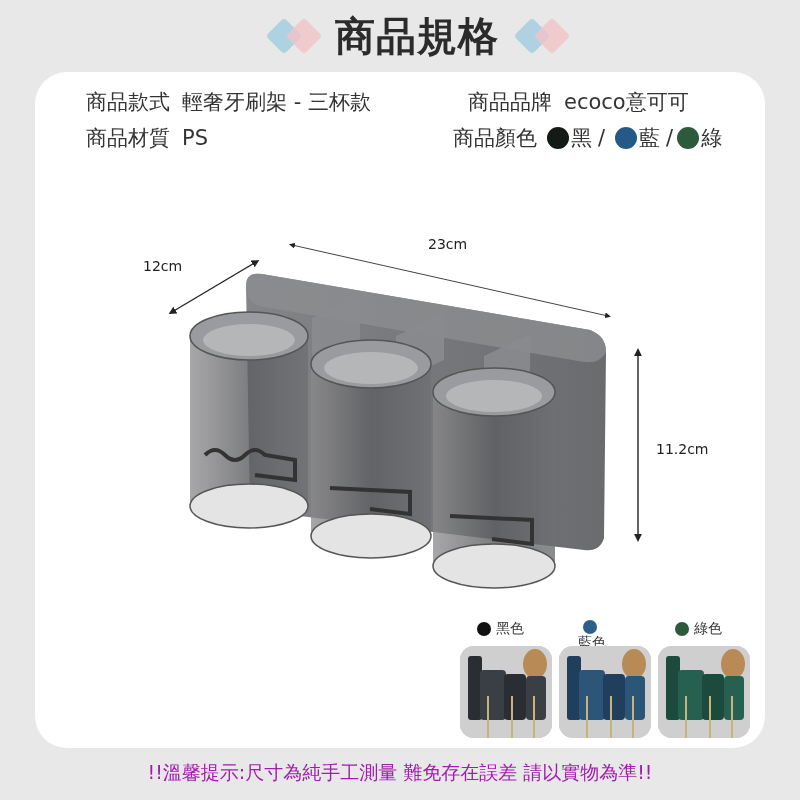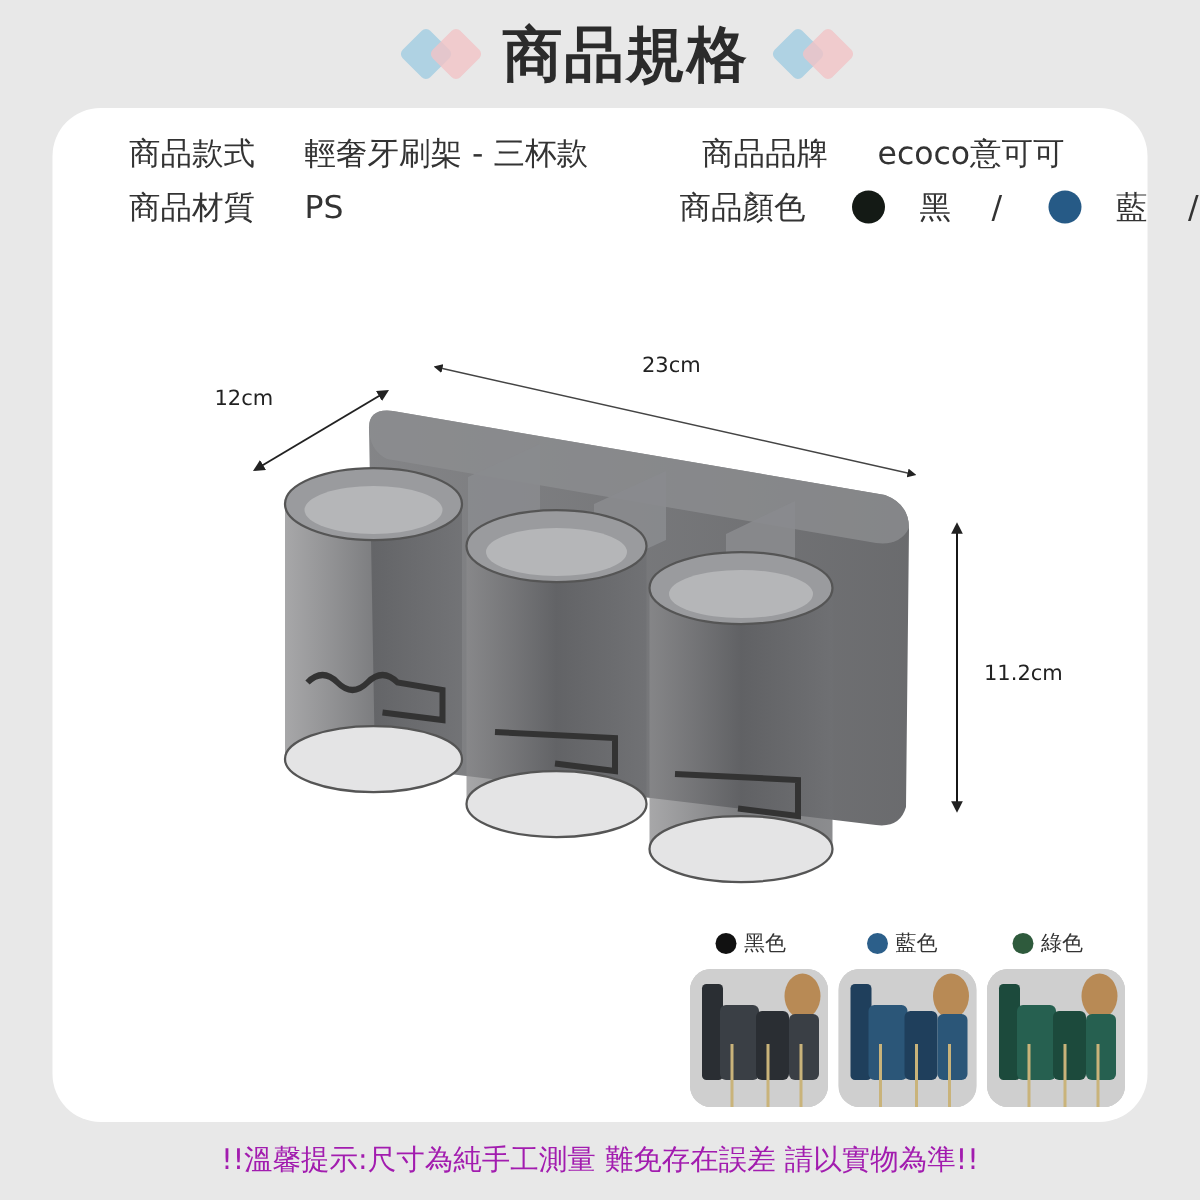--- a/index.html
+++ b/index.html
@@ -4,21 +4,21 @@
 <style>
   html, body { margin:0; padding:0; }
   body { width:800px; height:800px; background:#e8e8e8; position:relative; overflow:hidden; font-family:"DejaVu Sans", sans-serif; color:#333; }
   .title-bar { position:absolute; left:0; top:0; width:800px; height:72px; display:flex; align-items:center; justify-content:center; gap:6px;margin-left:17px; }
   .title-text { font-size:40px; font-weight:bold; color:#2b2b2b; letter-spacing:1px; margin:0 4px; }
   .diamonds { position:relative; width:64px; height:44px; }
   .dia { position:absolute; width:26px; height:26px; top:9px; transform:rotate(45deg); border-radius:4px; }
   .dia.blue { left:10px; background:#a8cfe2; opacity:0.9; }
   .dia.pink { left:30px; background:#f1c3c6; opacity:0.8; }
   .card { position:absolute; left:35px; top:72px; width:730px; height:676px; background:#fff; border-radius:32px; }
-  .spec { position:absolute; font-size:21px; color:#333; white-space:nowrap; display:flex; align-items:center;gap:21px; }
+  .spec { position:absolute; font-size:21px; color:#333; white-space:nowrap; display:flex; align-items:center; }
   .spec .lbl { margin-right:12px; }
   .dot { display:inline-block; width:22px; height:22px; border-radius:50%; margin:0 2px 0 4px; }
   .sep { margin:0 6px; }
   .dim { position:absolute; font-size:14px; color:#222; }
   .swatch-row { position:absolute; top:620px; display:flex; align-items:center; font-size:14px; color:#333; }
   .swatch-row .sdot { width:14px; height:14px; border-radius:50%; margin-right:5px; display:inline-block; }
   .photo { position:absolute; top:646px; width:92px; height:92px; border-radius:14px; overflow:hidden; background:#c9c9c9; }
   .footer { position:absolute; left:0; top:760px; width:800px; text-align:center; font-size:19px; color:#a21caf; }
 </style>
 </head>
@@ -115,21 +115,21 @@
     <ellipse cx="494" cy="396" rx="48" ry="16" fill="#b5b6b8"></ellipse>
     <ellipse cx="494" cy="566" rx="61" ry="22" fill="#e4e4e5" stroke="#555" stroke-width="1.5"></ellipse>
     <path d="M450,516 l82,4 l0,24 l-40,-5" fill="none" stroke="#333" stroke-width="4"></path>
   </g>
 </svg>
 
 <div class="swatch-row" style="left:477px;">
   <span class="sdot" style="background:#111"></span>
   <span>黑色</span>
 </div>
-<div class="swatch-row" style="left:578px;">
+<div class="swatch-row" style="left:578px;flex-direction:column;">
   <span class="sdot" style="background:#2c5f8a"></span>
   <span>藍色</span>
 </div>
 <div class="swatch-row" style="left:675px;">
   <span class="sdot" style="background:#2e5a3c"></span>
   <span>綠色</span>
 </div>
 
 <div class="photo" style="left:460px;">
   <svg width="92" height="92">

